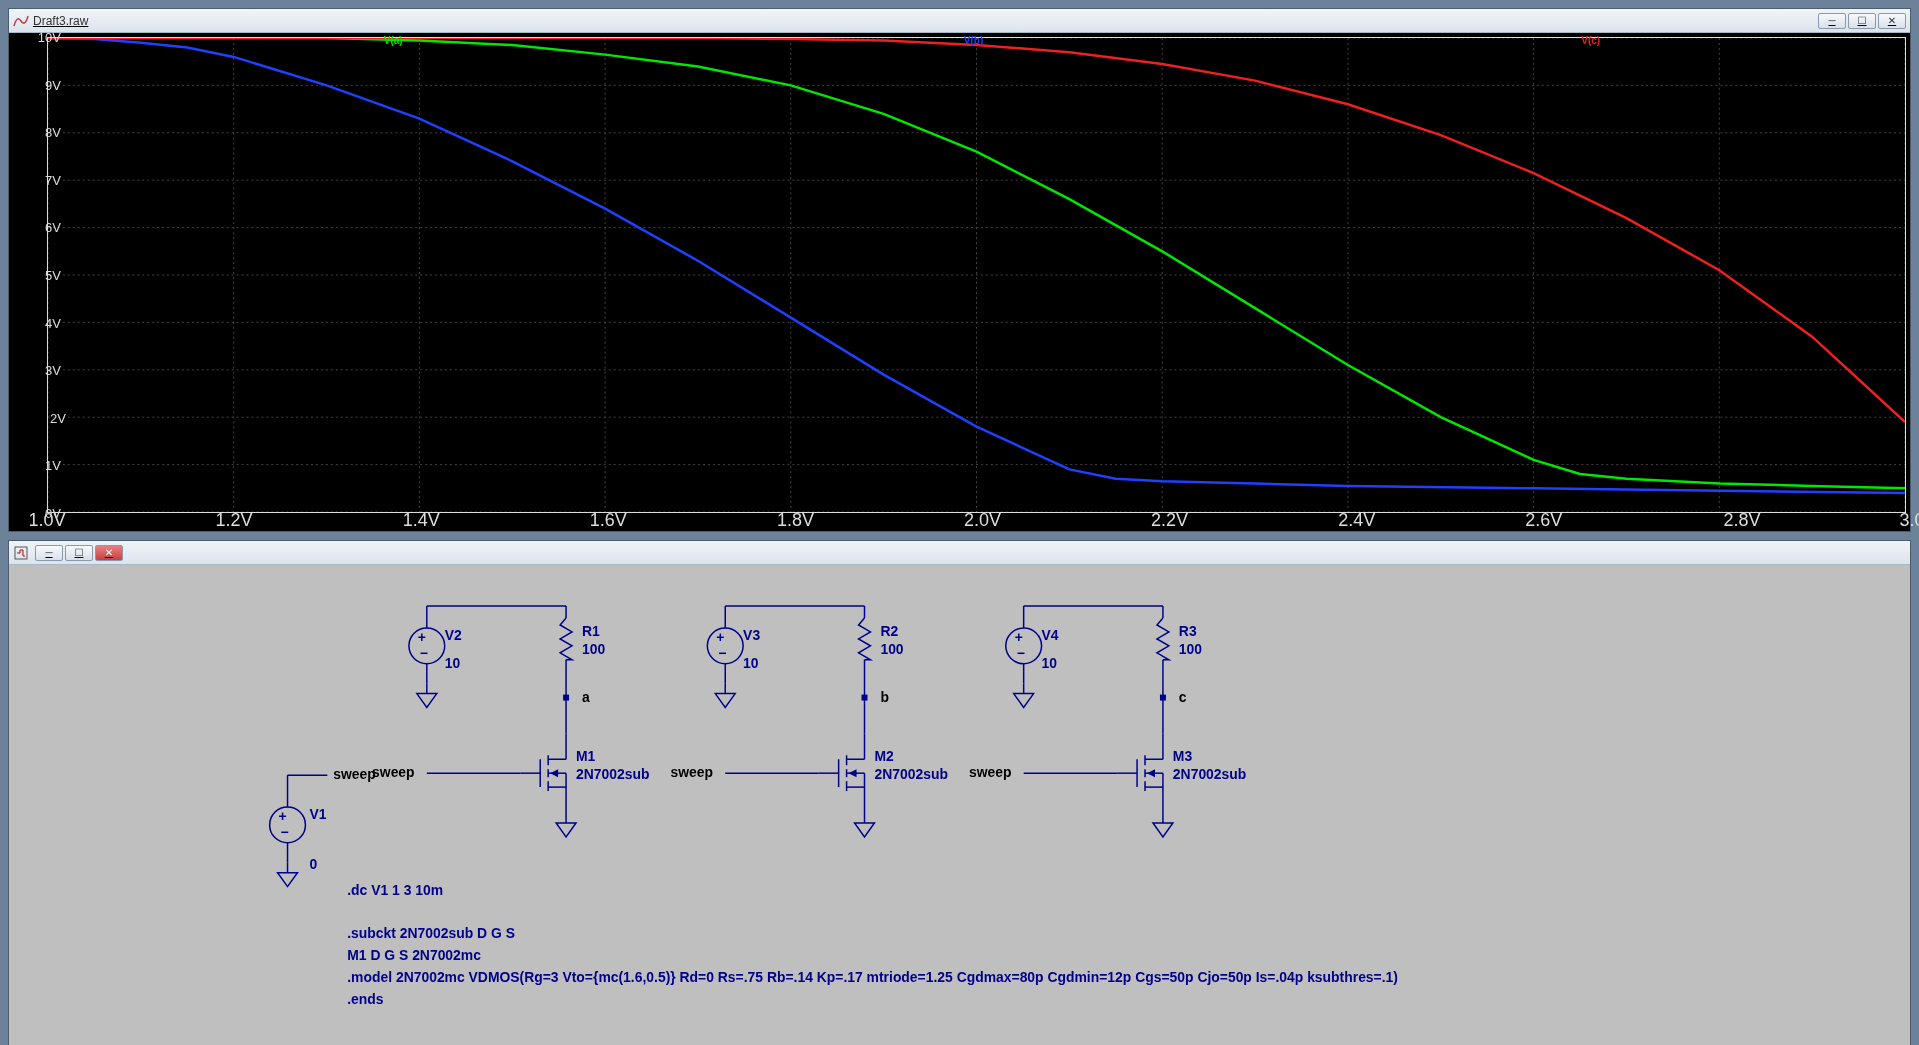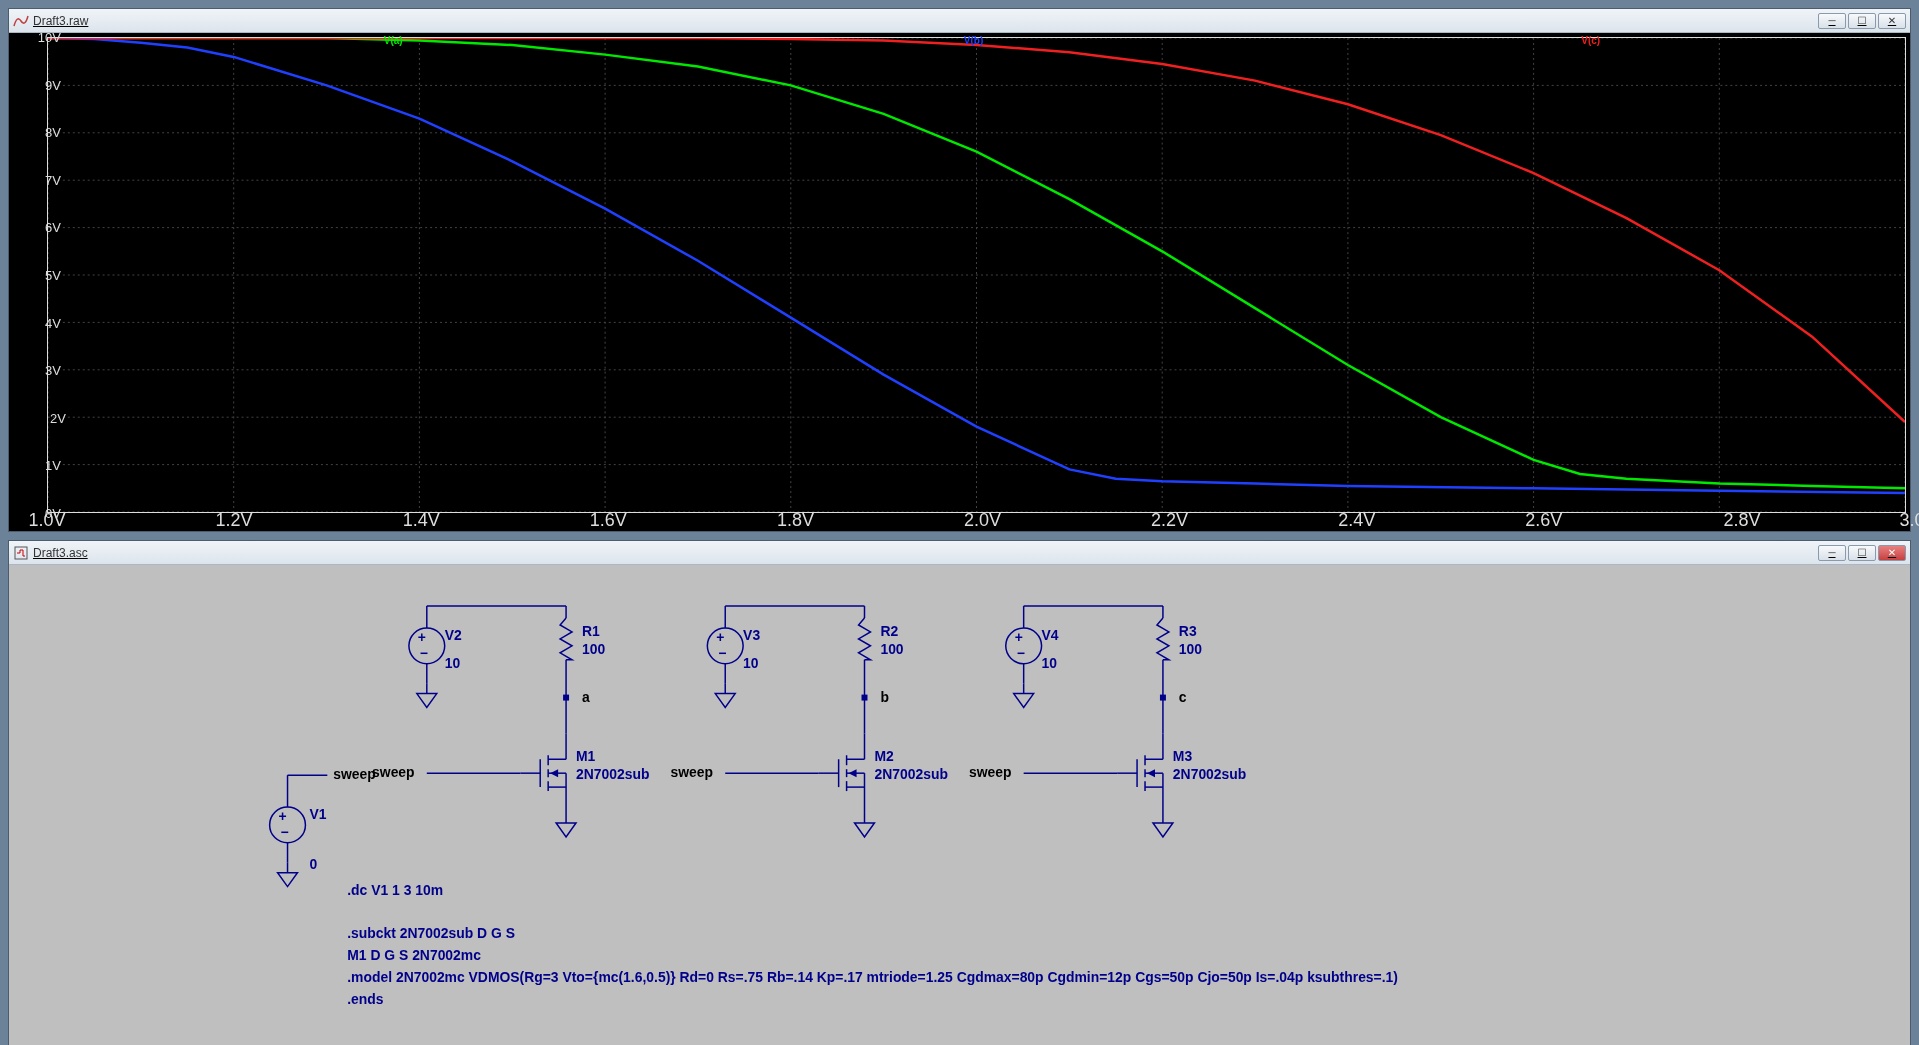--- a/index.html
+++ b/index.html
@@ -190,21 +190,20 @@
 </div>
 
 <div class="window" id="schem-window">
   <div class="titlebar">
     <span class="icon-wave">
       <svg width="16" height="16">
           <rect x="2" y="2" width="12" height="12" fill="none" stroke="#555"></rect>
           <path d="M4 8 L7 8 L7 5 L10 5 L10 11 L12 11" stroke="#c00" fill="none"></path>
         </svg>
     </span>
-    <span class="title">Draft3.asc</span>
     <div class="win-controls">
       <span class="win-btn">─</span>
       <span class="win-btn">☐</span>
       <span class="win-btn close">✕</span>
     </div>
   </div>
   <div id="schem-body">
     <svg id="schem-svg" class="schem-svg-area" width="100%" height="100%" viewBox="0 0 1911 484">
         <line x1="420" y1="40" x2="560" y2="40" class="sline"></line>
         <line x1="420" y1="40" x2="420" y2="62" class="sline"></line>

